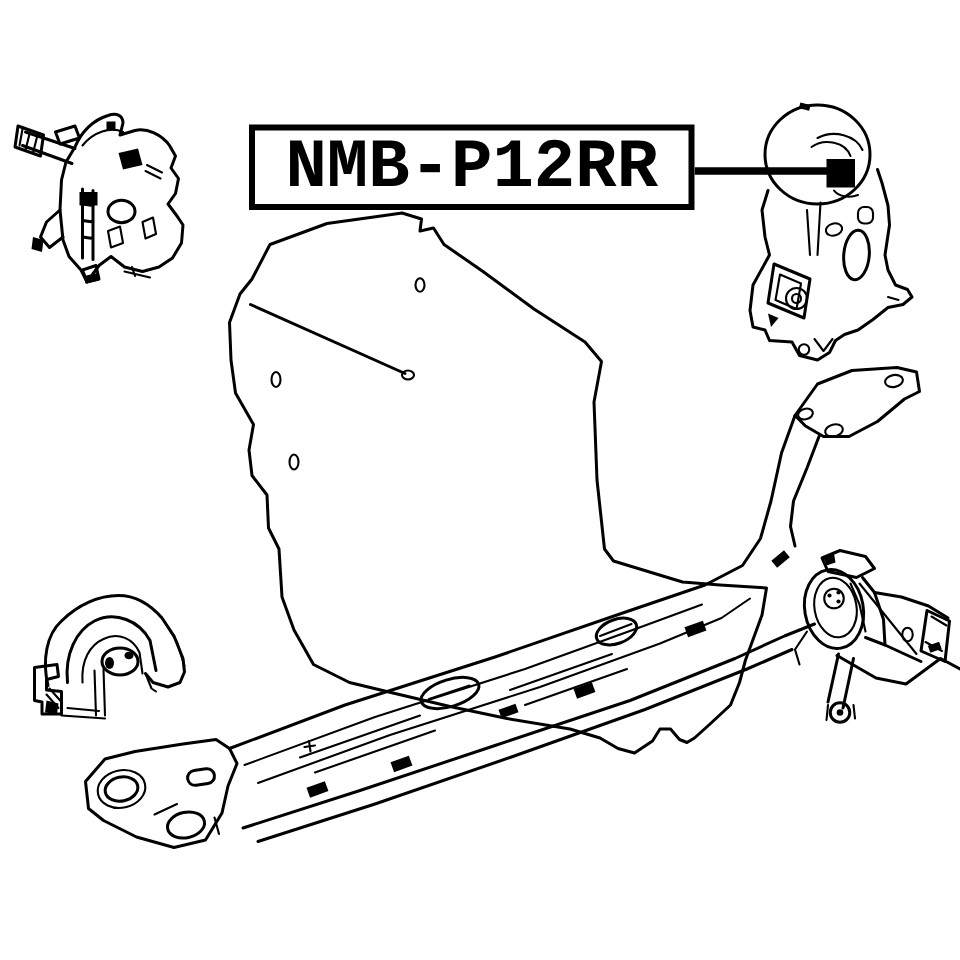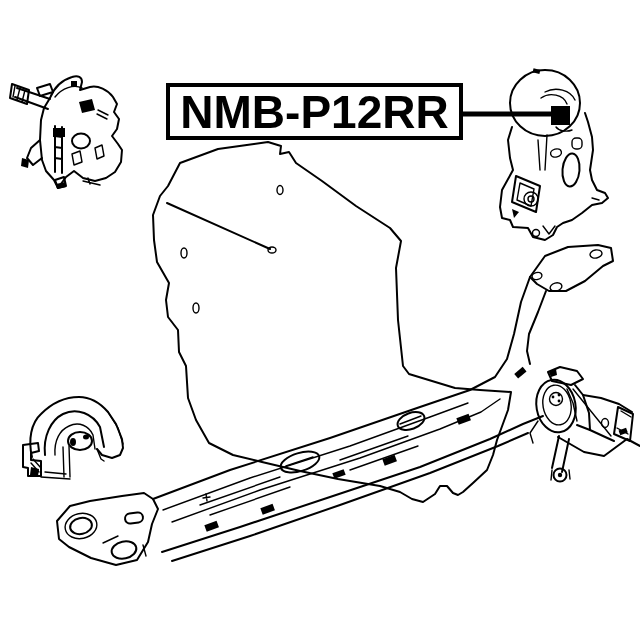--- a/index.html
+++ b/index.html
@@ -1,18 +1,18 @@
 <!DOCTYPE html>
 <html style="--line: #000000; --bg: #ffffff;"><head>
 <meta charset="utf-8">
 <style>
   :root { --line:#000000; --bg:#ffffff; }
   * { margin:0; padding:0; box-sizing:border-box; }
   body { width:640px; height:640px; font-family:"Liberation Sans", sans-serif; }
-  .stage { position:relative; width:640px; height:640px; background:var(--bg); overflow:hidden; }
+  .stage { position:relative; width:640px; height:640px; background:var(--bg); overflow:hidden;font-family:Liberation Mono, monospace; }
   svg.diagram { position:absolute; left:0; top:0; width:640px; height:640px; }
   
   .s  { fill:none; stroke:var(--line); stroke-width:2;   stroke-linecap:round; stroke-linejoin:round; }
   .s1 { fill:none; stroke:var(--line); stroke-width:1.4; stroke-linecap:round; stroke-linejoin:round; }
   .f  { fill:var(--line); stroke:none; }
   .lead { stroke:var(--line); stroke-width:5; }
   .label-box {
     position:absolute; left:166px; top:83px; width:297px; height:57px;
     border:4px solid var(--line); background:var(--bg);
     display:flex; align-items:center; justify-content:center;

